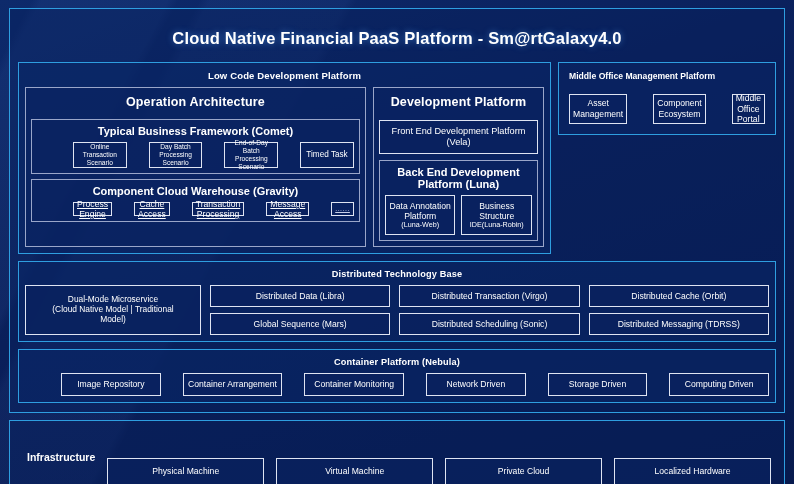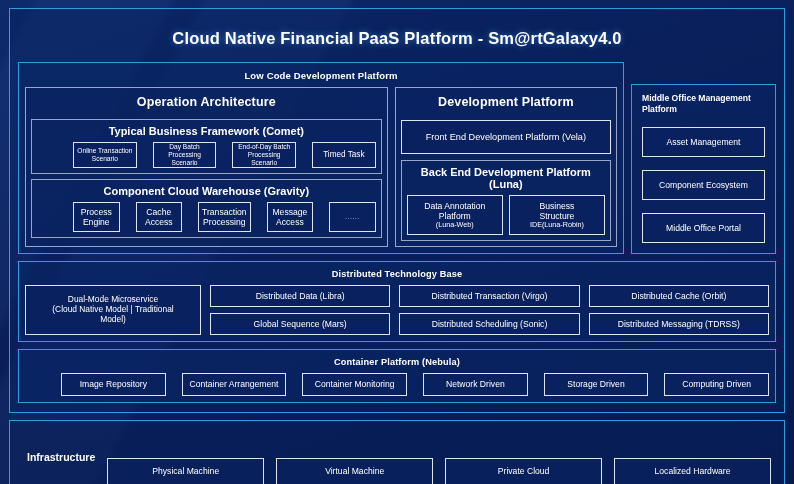--- a/index.html
+++ b/index.html
@@ -89,64 +89,64 @@
   #title {
     font-size: 16.5px;
     font-weight: bold;
     text-align: center;
     padding: 13px 0 14px 0;
     letter-spacing: .2px;
     text-shadow: 0 0 6px rgba(90,170,255,.55);
   }
 
   
-  #upper { display: flex; gap: 7px; align-items: flex-end; }
+  #upper { display: flex; gap: 7px; align-items: flex-start; }
 
   #lowcode { flex: 1 1 auto; display: flex; flex-direction: column; }
   #lowcode > .hdr { font-size: 9.5px; padding: 2px 0 6px 0; }
   #lowcode-cols { display: flex; gap: 7px; flex: 1 1 auto; }
 
   #op-arch { flex: 1 1 62%; display: flex; flex-direction: column; gap: 5px; }
   #dev-plat { flex: 1 1 38%; display: flex; flex-direction: column; gap: 6px; }
 
   #op-arch > .hdr { font-size: 12.5px; padding: 3px 0 5px 0; }
   #dev-plat > .hdr { font-size: 12.5px; padding: 3px 0 5px 0; }
 
   .sub-hdr { text-align:center; font-size: 11px; font-weight: bold; padding: 1px 0 5px 0; }
 
-  .chip-row { display: flex; gap: 16px; padding-left: 36px; }
+  .chip-row { display: flex; gap: 22px; padding-left: 36px; }
   .chip-row > .chip { flex: 1 1 0; }
 
   
   #comet-chips > .chip { height: 26px; font-size: 6.6px; }
   #comet-chips > .chip.big { font-size: 8.2px; }
 
   
-  #gravity-chips > .chip { height: 30px; font-size: 8.6px; }
+  #gravity-chips > .chip { height: 14px; font-size: 8.6px; text-decoration: underline; }
   #gravity-chips > .chip.dots { font-size: 7px; letter-spacing: .5px; color:#c9d2ea; }
 
   
   #vela { height: 34px; font-size: 9.2px; }
   #luna { display: flex; flex-direction: column; }
   #luna-chips { display: flex; gap: 6px; }
   #luna-chips > .chip { flex: 1 1 0; height: 40px; font-size: 8.6px; flex-direction: column; }
   #luna-chips .sm { font-size: 7.2px; }
 
   
   #middle-office {
     flex: 0 0 145px;
     border: 1.2px solid #2e9ee0;
     background: rgba(10,38,102,0.45);
     padding: 8px 10px 10px 10px;
     display: flex;
     flex-direction: column;
     gap: 11px;
   }
   #mo-title { font-size: 8.6px; font-weight: bold; line-height: 1.35; }
-  #mo-items { display: flex; flex-direction: column; gap: 13px; flex: 1 1 auto; }
+  #mo-items { display: flex; flex-direction: row; gap: 26px; flex: 1 1 auto; }
   #mo-items > .chip { height: 30px; font-size: 8.6px; }
 
   
   #dtb > .hdr { font-size: 9.2px; padding: 2px 0 6px 0; }
   #dtb-body { display: flex; gap: 9px; }
   #dtb-dual { flex: 0 0 176px; height: 50px; font-size: 8.4px; flex-direction: column; }
   #dtb-grid { flex: 1 1 auto; display: flex; gap: 9px; }
   .dtb-col { flex: 1 1 0; display: flex; flex-direction: column; gap: 6px; }
   .dtb-col > .chip { height: 22px; font-size: 8.6px; }
 

